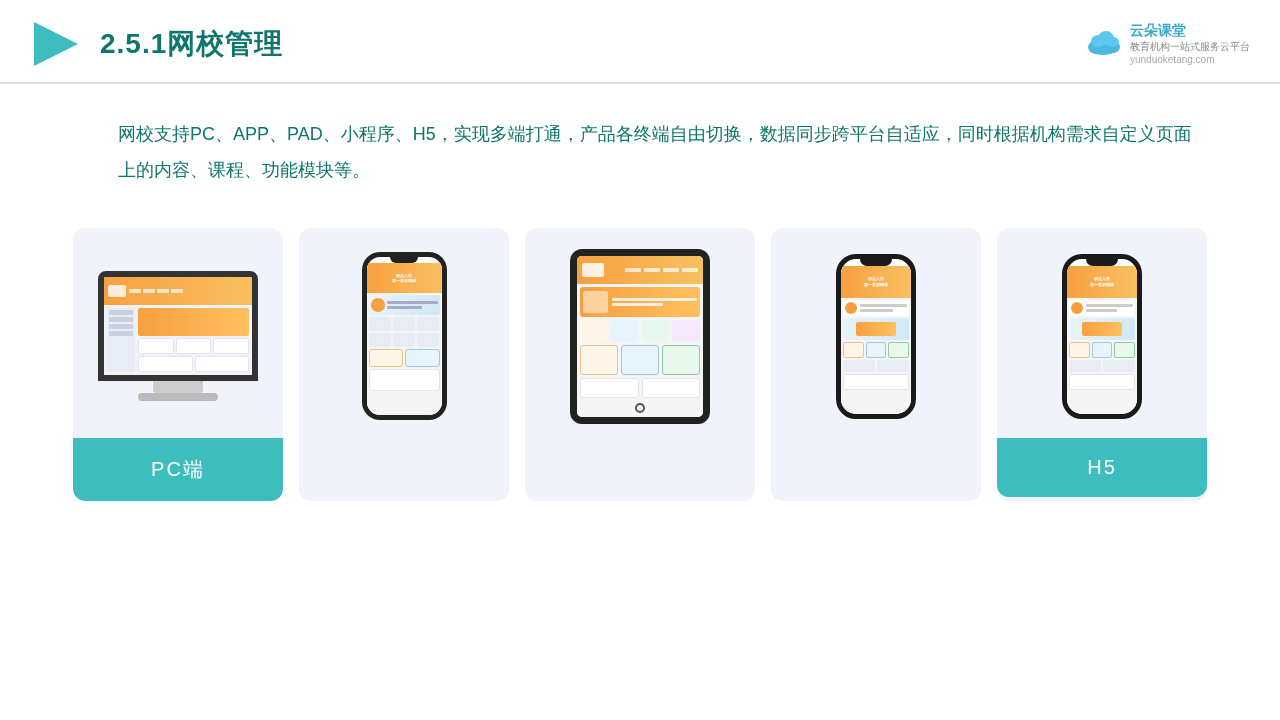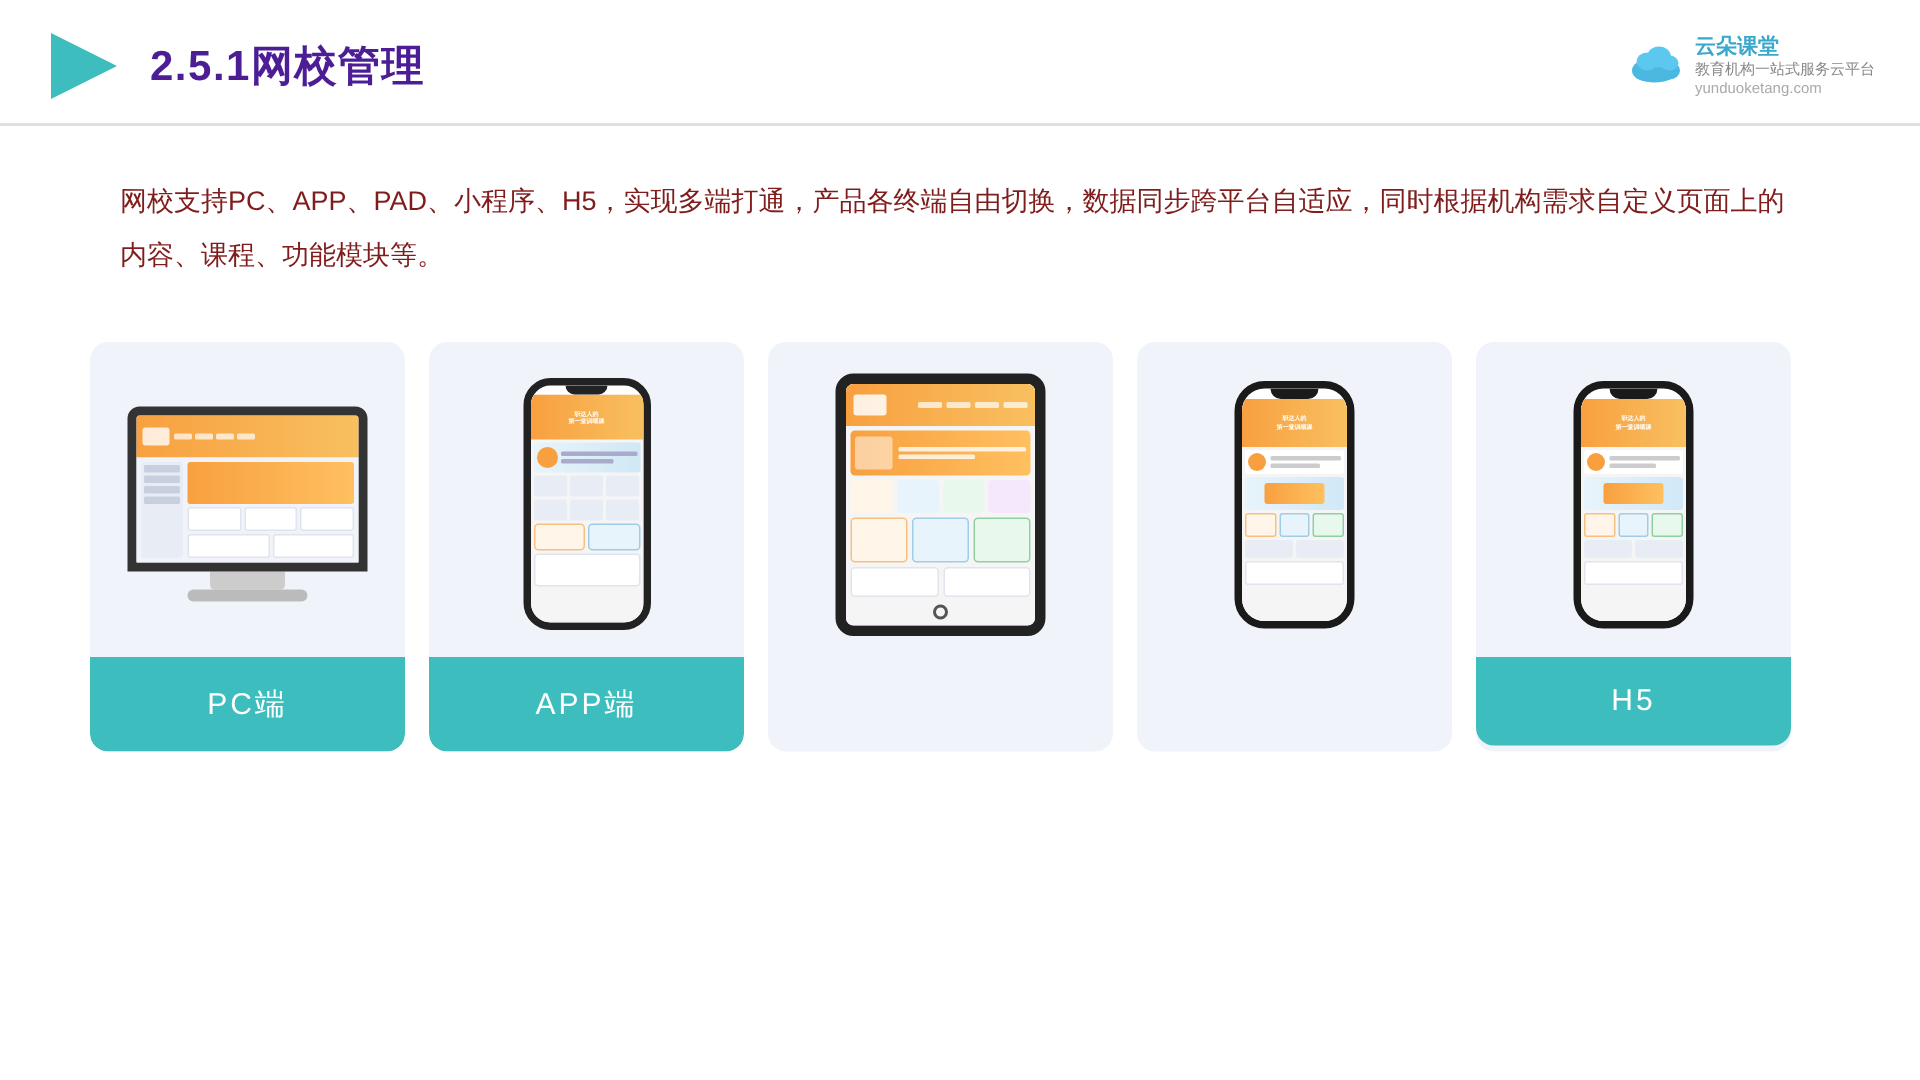--- a/index.html
+++ b/index.html
@@ -25,37 +25,39 @@
       align-items: center;
       gap: 18px;
     }
     .play-icon {
       width: 52px;
       height: 52px;
     }
     .page-title {
       font-size: 28px;
       font-weight: bold;
-      color: #4c1d95;
+      color: #0f766e;
       letter-spacing: 1px;
     }
 
     
     .description {
       padding: 32px 80px 20px 80px;
       font-size: 18px;
-      color: #7f1d1d;
+      color: #0f766e;
       line-height: 2;
+      margin-left: 38px;
     }
 
     
     .cards-container {
       display: flex;
       gap: 16px;
       padding: 20px 60px 30px 60px;
+      justify-content: center;
     }
     .card {
       background: #f0f4fa;
       border-radius: 12px;
       width: 210px;
       display: flex;
       flex-direction: column;
       align-items: center;
       overflow: hidden;
       flex-shrink: 0;
@@ -660,21 +662,20 @@
               <div class="phone-card-mini" style="background:#fff5e8; border:1px solid #f8c080;"></div>
               <div class="phone-card-mini" style="background:#e8f4fc; border:1px solid #a0cce8;"></div>
             </div>
             <div class="phone-card-row">
               <div class="phone-card-mini" style="background:#fff; border:1px solid #e0e4ec; height:22px;"></div>
             </div>
           </div>
         </div>
       </div>
     </div>
-    <div class="card-label">APP端</div>
   </div>
 
   <div class="card" style="width:230px;">
     <div class="card-image-area">
       <div class="tablet-frame">
         <div class="tablet-home-btn"></div>
         <div class="tablet-screen">
           <div class="tablet-top-bar">
             <div class="tablet-logo"></div>
             <div class="tablet-nav">

